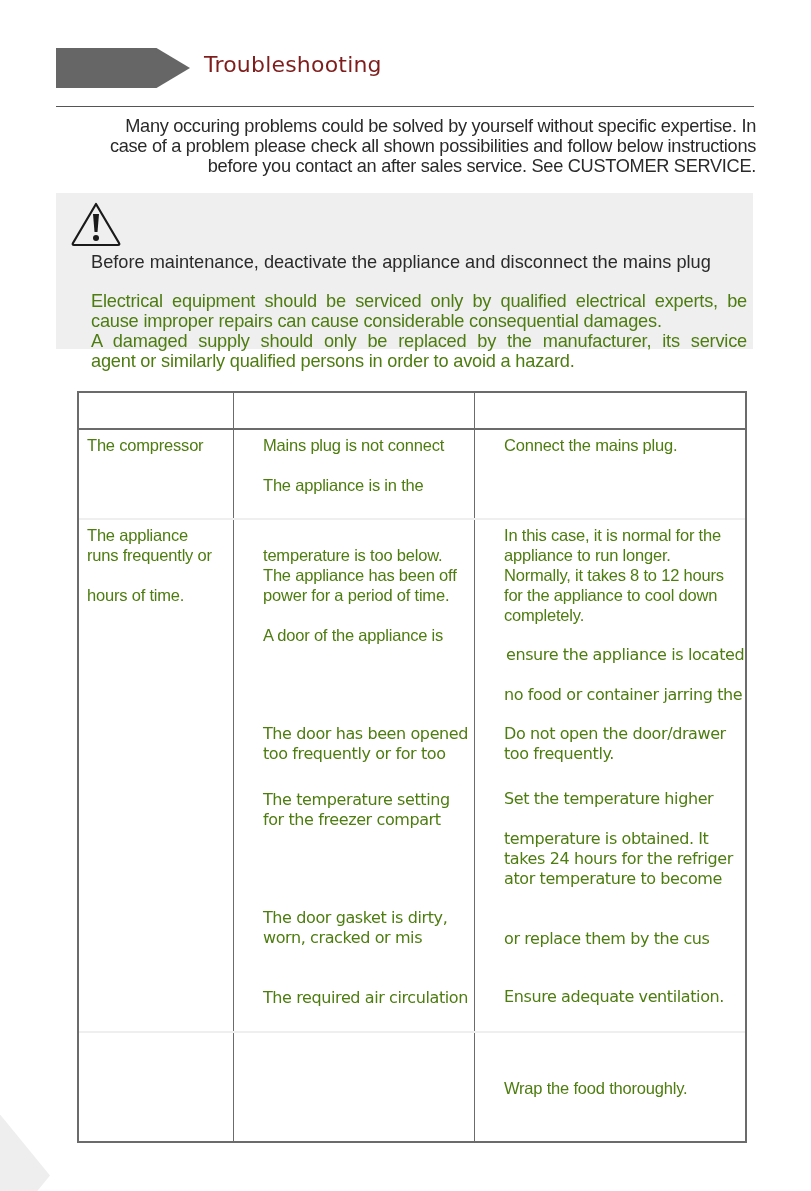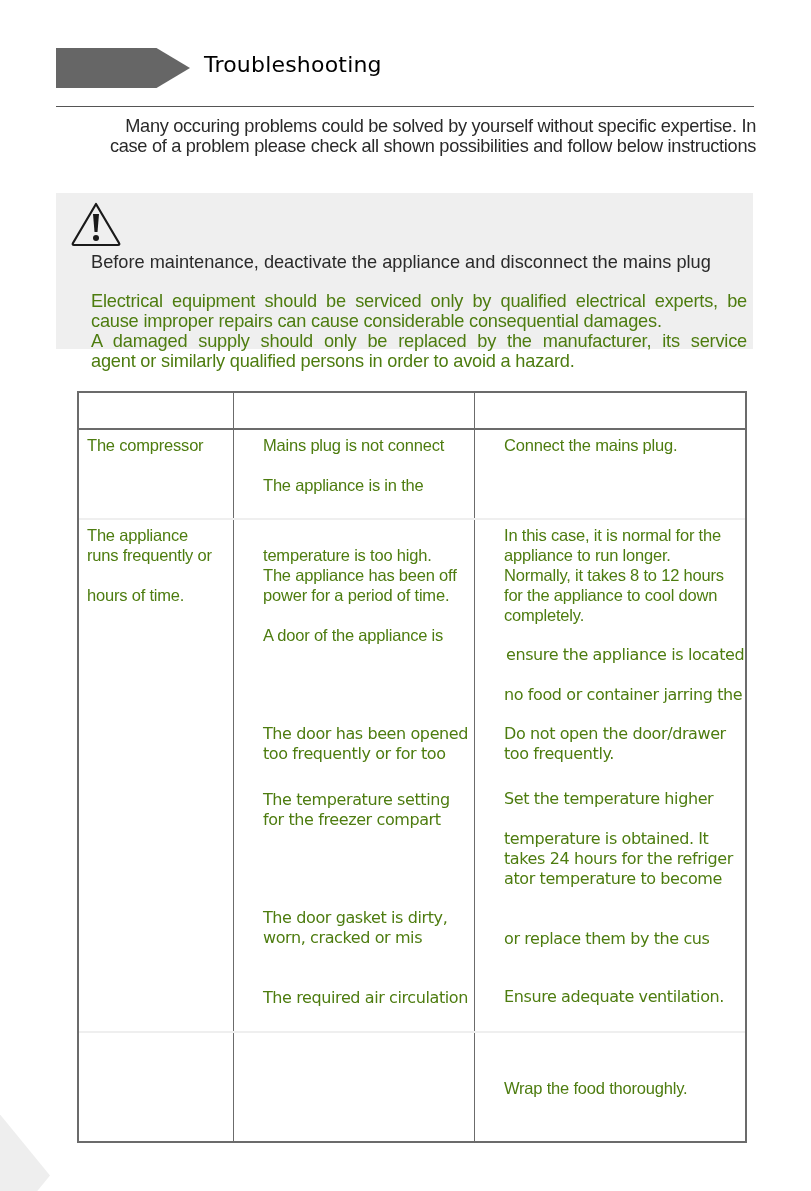--- a/index.html
+++ b/index.html
@@ -8,21 +8,21 @@
       background: #ffffff; color: #2a2a2a;
       font-family: "Liberation Sans", sans-serif;
     }
     .header-tab {
       position: absolute; left: 56px; top: 48px; width: 134px; height: 40px;
       background: #666666;
       clip-path: polygon(0 0, 75% 0, 100% 50%, 75% 100%, 0 100%);
     }
     .page-title {
       position: absolute; left: 204px; top: 52px;
-      font-size: 22px; color: #000000; letter-spacing: 0.2px;
+      font-size: 22px; color: #7f1d1d; letter-spacing: 0.2px;
       font-family: "DejaVu Sans", sans-serif;
     }
     .title-rule {
       position: absolute; left: 56px; top: 106px; width: 698px; height: 1px; background: #555;
     }
     .intro {
       position: absolute; left: 56px; top: 116px; width: 700px;
       font-size: 18.2px; line-height: 20px; color: #2a2a2a; letter-spacing: -0.3px; text-align: right;
     }
     .warning-box {
@@ -61,20 +61,21 @@
 </head>
 <body>
 
 <div class="header-tab"></div>
 <div class="page-title">Troubleshooting</div>
 <div class="title-rule"></div>
 
 <div class="intro">
   <div>Many occuring problems could be solved by yourself without specific expertise. In</div>
   <div>case of a problem please check all shown possibilities and follow below instructions</div>
+  <div>before you contact an after sales service. See CUSTOMER SERVICE.</div>
 </div>
 
 <div class="warning-box">
   <svg class="warning-icon" viewBox="0 0 52 46">
     <path d="M26 3 L49 42 Q50 44 48 44 L4 44 Q2 44 3 42 Z" fill="none" stroke="#1a1a1a" stroke-width="2.2" stroke-linejoin="round"></path>
     <path d="M23 13 L29 13 L27.5 31 L24.5 31 Z" fill="#1a1a1a"></path>
     <circle cx="26" cy="37" r="3" fill="#1a1a1a"></circle>
   </svg>
   <div class="warn-line1">Before maintenance, deactivate the appliance and disconnect the mains plug</div>
   <div class="warn-para">
@@ -103,21 +104,21 @@
     <div class="cell-text narrow" style="left:184px;top:42px">Mains plug is not connect</div>
     <div class="cell-text narrow" style="left:184px;top:82px">The appliance is in the</div>
     <div class="cell-text narrow" style="left:425px;top:42px">Connect the mains plug.</div>
   </div>
 
   <div>
     <div class="cell-text narrow" style="left:8px;top:132px">The appliance</div>
     <div class="cell-text narrow" style="left:8px;top:152px">runs frequently or</div>
     <div class="cell-text narrow" style="left:8px;top:192px">hours of time.</div>
 
-    <div class="cell-text narrow" style="left:184px;top:152px">temperature is too high.</div>
+    <div class="cell-text narrow" style="left:184px;top:152px">temperature is too below.</div>
     <div class="cell-text narrow" style="left:184px;top:172px">The appliance has been off</div>
     <div class="cell-text narrow" style="left:184px;top:192px">power for a period of time.</div>
     <div class="cell-text narrow" style="left:184px;top:232px">A door of the appliance is</div>
     <div class="cell-text" style="left:184px;top:331px">The door has been opened</div>
     <div class="cell-text" style="left:184px;top:351px">too frequently or for too</div>
     <div class="cell-text" style="left:184px;top:397px">The temperature setting</div>
     <div class="cell-text" style="left:184px;top:417px">for the freezer compart</div>
     <div class="cell-text" style="left:184px;top:515px">The door gasket is dirty,</div>
     <div class="cell-text" style="left:184px;top:535px">worn, cracked or mis</div>
     <div class="cell-text" style="left:184px;top:595px">The required air circulation</div>

